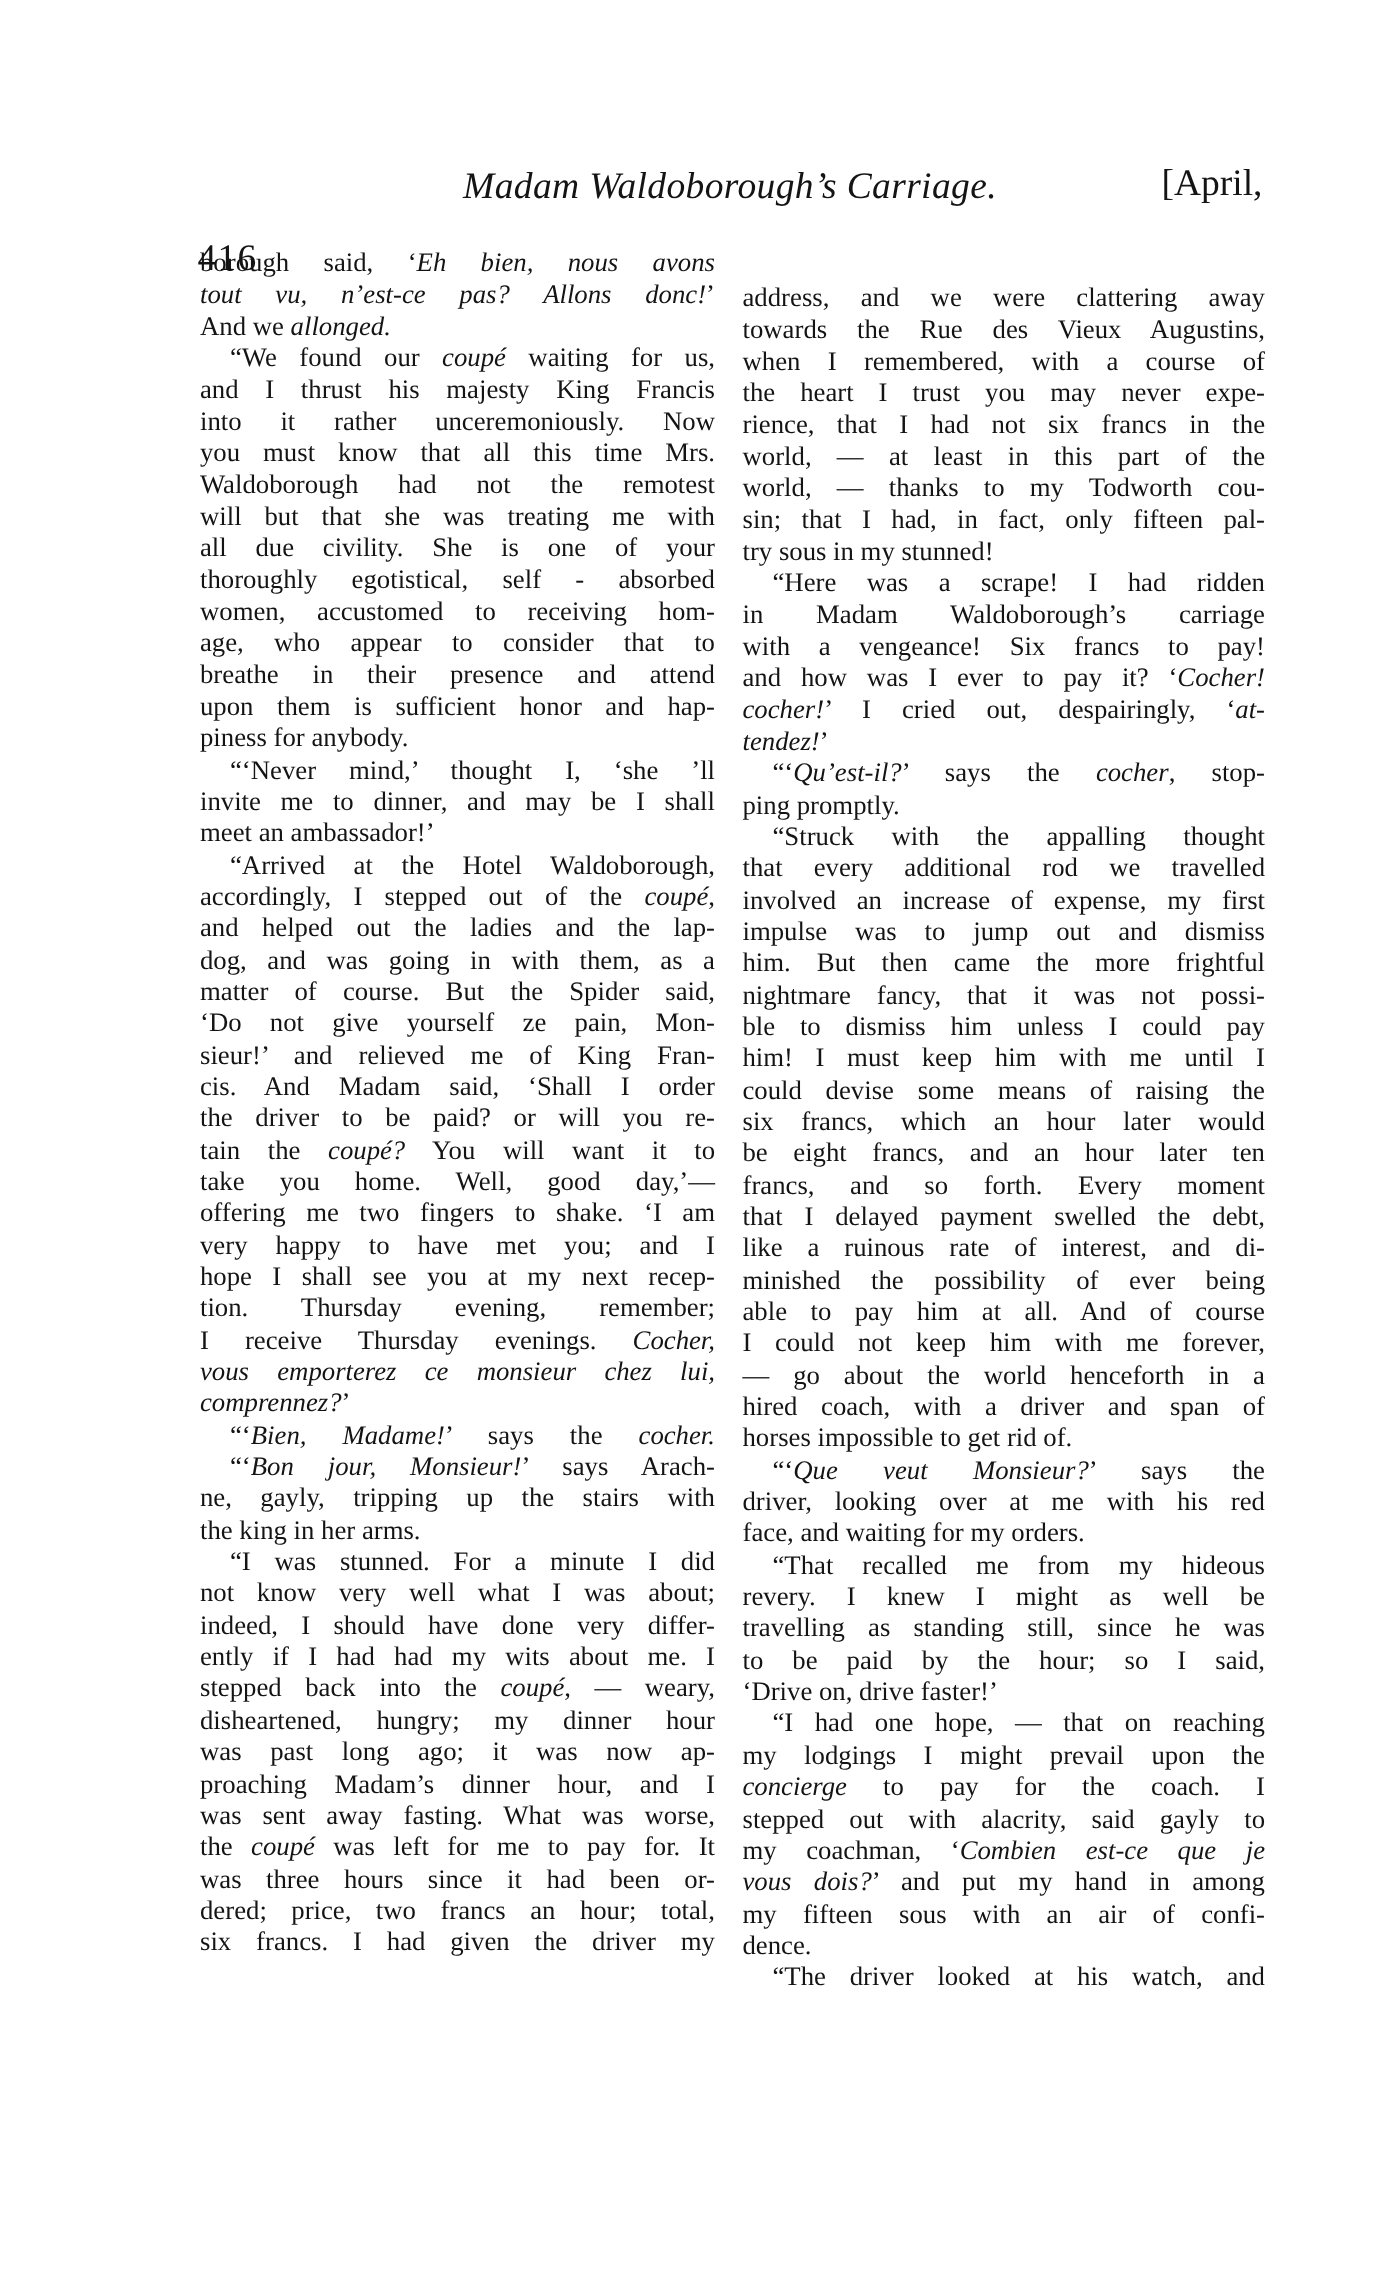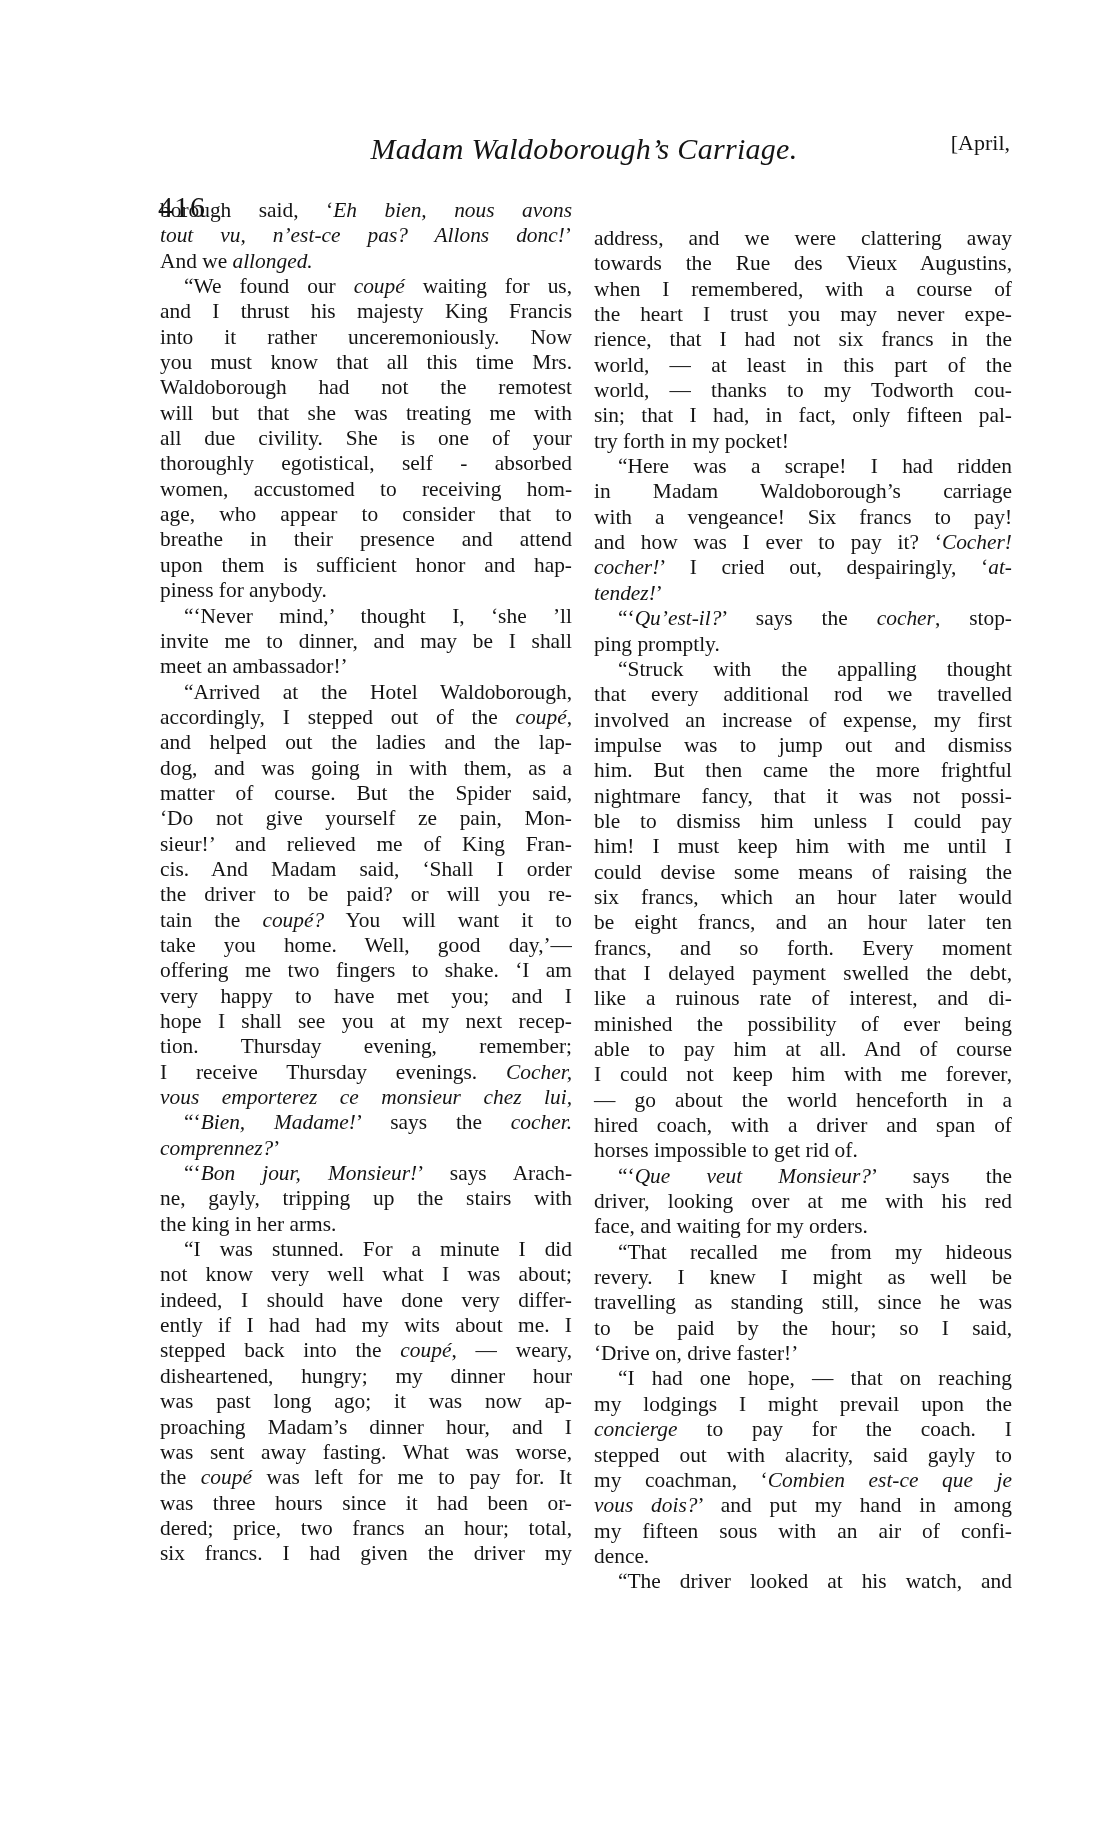--- a/index.html
+++ b/index.html
@@ -5,21 +5,21 @@
   html, body { margin: 0; padding: 0; }
   body {
     width: 1120px; height: 1837px; background: #ffffff; position: relative;
     font-family: "Liberation Serif", "DejaVu Serif", serif; color: #141414;
     overflow: hidden;
   }
   .page { position: absolute; left: 0; top: 0; width: 1120px; height: 1837px; }
   .running-head { position: absolute; top: 128px; left: 158px; width: 852px; height: 50px; }
   .page-number { position: absolute; left: 0; top: 26px; font-size: 30px; letter-spacing: 1px; margin-top: 36px; }
   .running-title { position: absolute; left: 0; right: 0; top: 4px; text-align: center; font-style: italic; font-size: 30px; letter-spacing: 0.3px; }
-  .running-date { position: absolute; right: 0; top: 2px; font-size: 22px; }
+  .running-date { position: absolute; right: 0; top: 2px; font-size: 30px; }
   .column { position: absolute; top: 198px; font-size: 21.4px; line-height: 25.35px; }
   .col-left { left: 160px; width: 412px; }
   .col-right { left: 594px; width: 418px; margin-top: 28px; }
   .line { display: block; white-space: nowrap; text-align: justify; text-align-last: justify; height: 25.35px; }
   .line.last { text-align-last: left; font-family: Liberation Serif, serif; }
   .line.indent { padding-left: 24px; }
   i { font-style: italic; }
 </style>
 </head>
 <body>
@@ -61,22 +61,22 @@
       <span class="line">cis.  And Madam said, ‘Shall I order</span>
       <span class="line">the driver to be paid? or will you re-</span>
       <span class="line">tain the <i>coupé?</i>  You will want it to</span>
       <span class="line">take you home.  Well, good day,’—</span>
       <span class="line">offering me two fingers to shake.  ‘I am</span>
       <span class="line">very happy to have met you; and I</span>
       <span class="line">hope I shall see you at my next recep-</span>
       <span class="line">tion.  Thursday evening, remember;</span>
       <span class="line">I receive Thursday evenings.  <i>Cocher,</i></span>
       <span class="line"><i>vous emporterez ce monsieur chez lui,</i></span>
+      <span class="line last"><i>comprennez?</i>’</span>
       <span class="line indent">“‘<i>Bien, Madame!</i>’ says the <i>cocher.</i></span>
-      <span class="line last"><i>comprennez?</i>’</span>
       <span class="line indent">“‘<i>Bon jour, Monsieur!</i>’ says Arach-</span>
       <span class="line">ne, gayly, tripping up the stairs with</span>
       <span class="line last">the king in her arms.</span>
       <span class="line indent">“I was stunned.  For a minute I did</span>
       <span class="line">not know very well what I was about;</span>
       <span class="line">indeed, I should have done very differ-</span>
       <span class="line">ently if I had had my wits about me.  I</span>
       <span class="line">stepped back into the <i>coupé</i>, — weary,</span>
       <span class="line">disheartened, hungry; my dinner hour</span>
       <span class="line">was past long ago; it was now ap-</span>
@@ -89,21 +89,21 @@
     </div>
   <div class="column col-right" id="col-right">
       <span class="line">address, and we were clattering away</span>
       <span class="line">towards the Rue des Vieux Augustins,</span>
       <span class="line">when I remembered, with a course of</span>
       <span class="line">the heart I trust you may never expe-</span>
       <span class="line">rience, that I had not six francs in the</span>
       <span class="line">world, — at least in this part of the</span>
       <span class="line">world, — thanks to my Todworth cou-</span>
       <span class="line">sin; that I had, in fact, only fifteen pal-</span>
-      <span class="line last">try forth in my pocket!</span>
+      <span class="line last">try sous in my stunned!</span>
       <span class="line indent">“Here was a scrape!  I had ridden</span>
       <span class="line">in Madam Waldoborough’s carriage</span>
       <span class="line">with a vengeance!  Six francs to pay!</span>
       <span class="line">and how was I ever to pay it?  ‘<i>Cocher!</i></span>
       <span class="line"><i>cocher!</i>’ I cried out, despairingly, ‘<i>at-</i></span>
       <span class="line last"><i>tendez!</i>’</span>
       <span class="line indent">“‘<i>Qu’est-il?</i>’ says the <i>cocher</i>, stop-</span>
       <span class="line last">ping promptly.</span>
       <span class="line indent">“Struck with the appalling thought</span>
       <span class="line">that every additional rod we travelled</span>

